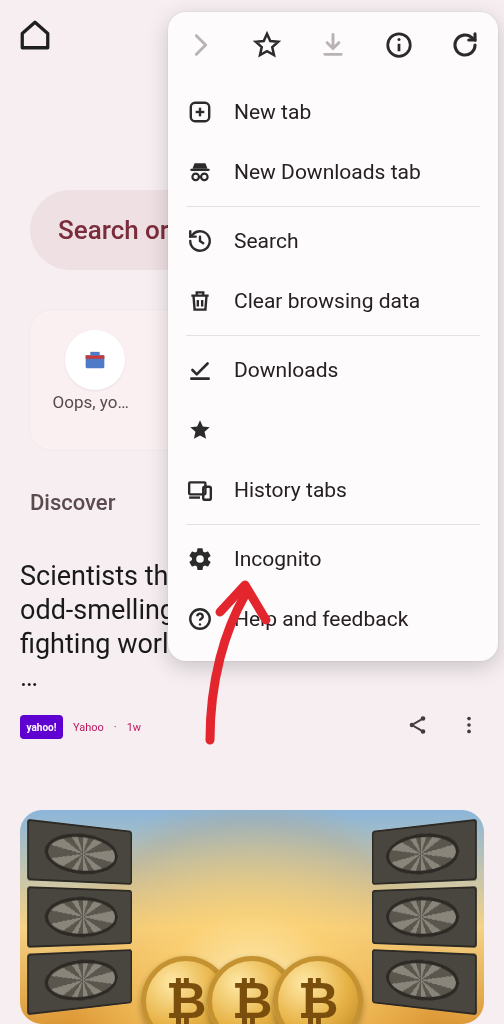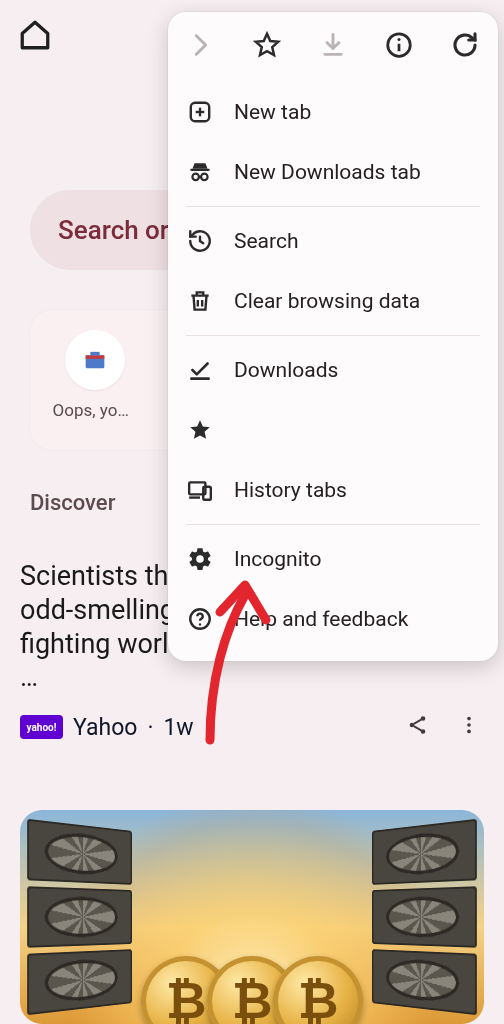--- a/index.html
+++ b/index.html
@@ -47,21 +47,21 @@
     border-radius: 22px;
     padding: 20px;
     display: flex;
     gap: 30px;
     box-shadow: 0 0 0 1px rgba(0,0,0,0.02);
   }
   .suggest-item {
     display: flex;
     flex-direction: column;
     align-items: center;
-    gap: 10px;
+    gap: 2px;
     width: 90px;
   }
   .suggest-iconwrap {
     width: 60px; height: 60px;
     border-radius: 50%;
     background: #fff;
     display: flex; align-items:center; justify-content:center;
     box-shadow: 0 1px 2px rgba(0,0,0,0.07);
   }
   .suggest-iconwrap svg { width: 28px; height: 28px; }
@@ -101,21 +101,21 @@
   }
   .yahoo-badge {
     width: 43px; height: 24px;
     background: #5f01d1;
     border-radius: 4px;
     display:flex; align-items:center; justify-content:center;
     color:#fff;
     font-size:10px;
     font-weight:700;
   }
-  .meta-text { font-size: 23px; color: #0f172a; }
+  .meta-text { font-size: 11px; color: #be185d; }
   .meta-right { margin-left:auto; display:flex; gap: 28px; align-items:center; color:#413b3d;}
   .feed-image {
     position: absolute;
     top: 810px;
     left: 20px;
     width: 464px;
     height: 214px;
     border-radius: 22px;
     overflow:hidden;
     background: linear-gradient(180deg, #8bb6da 0%, #f5d285 55%, #dd9a37 100%);

